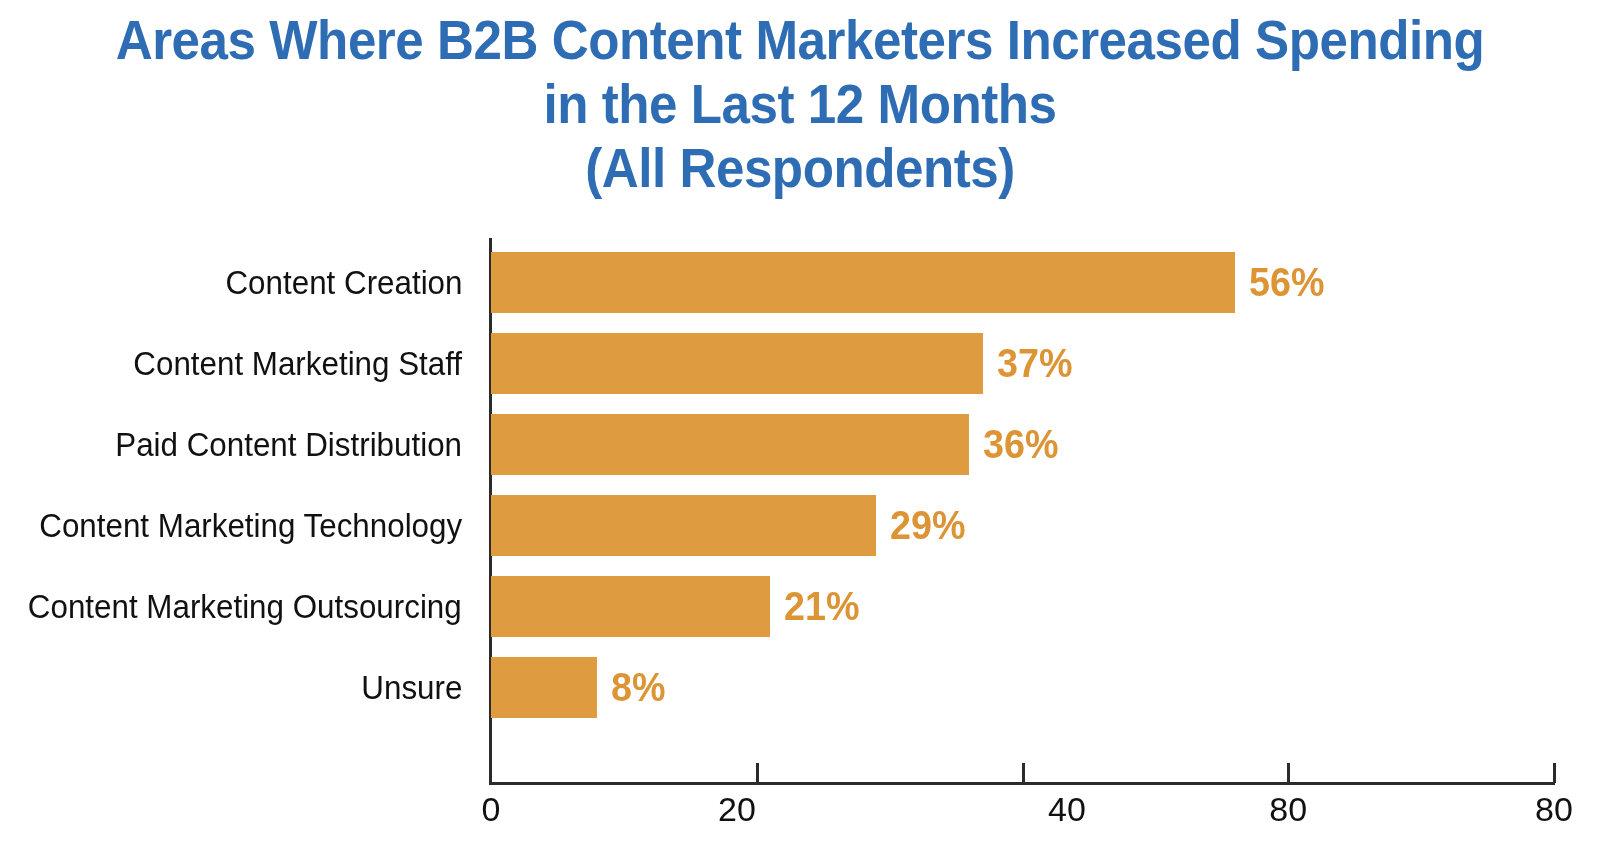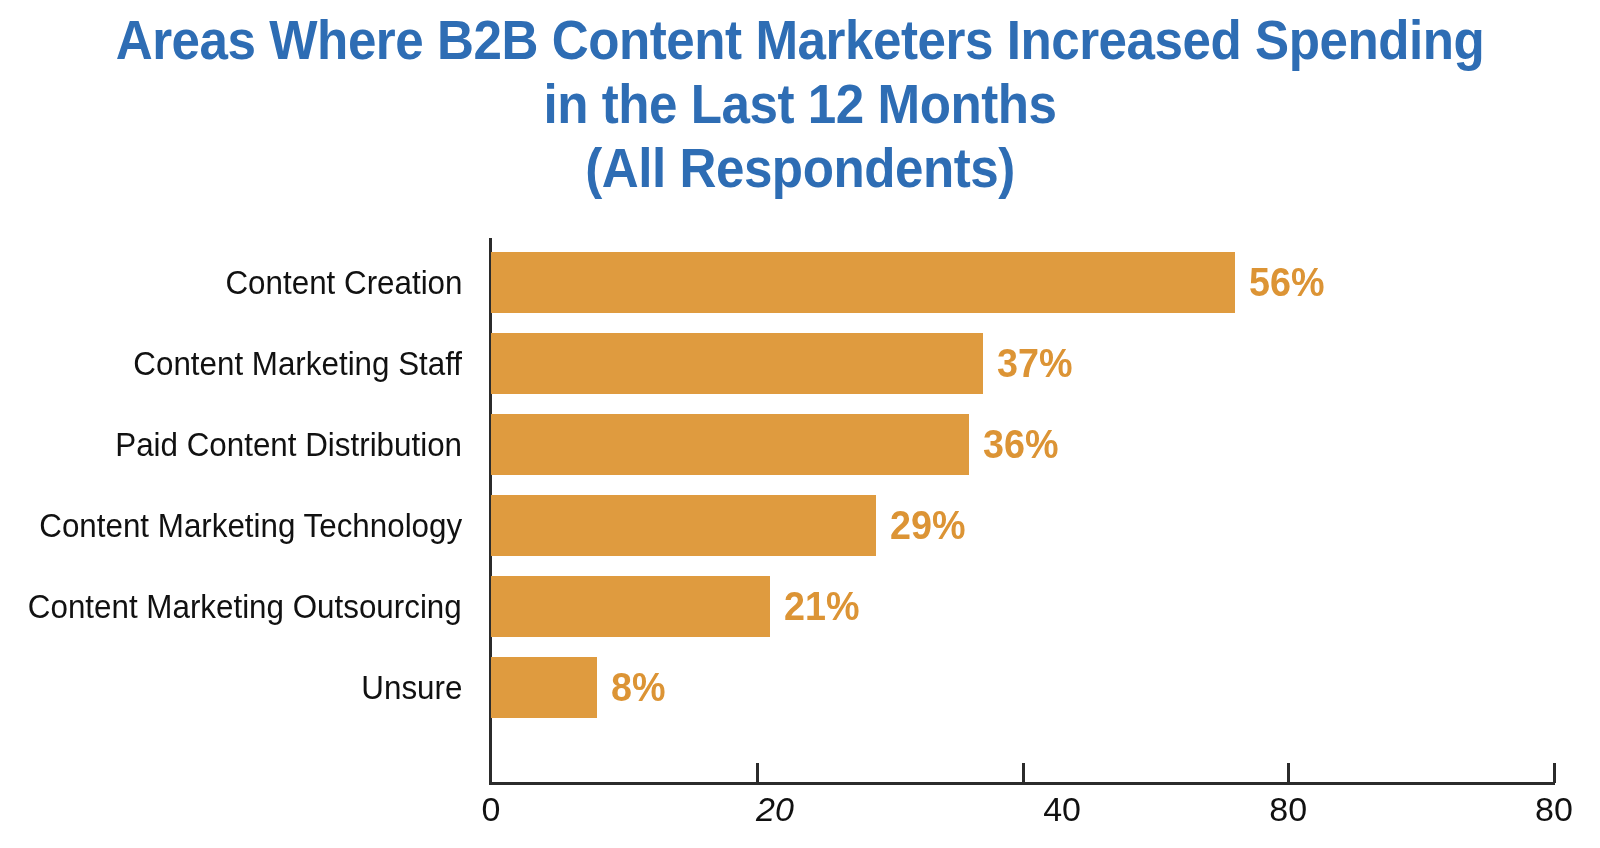--- a/index.html
+++ b/index.html
@@ -145,23 +145,23 @@
     <span class="title-line-1">Areas Where B2B Content Marketers Increased Spending</span>
     <span class="title-line-2">in the Last 12 Months</span>
     <span class="title-line-3">(All Respondents)</span>
   </div>
 
   <div class="plot-area" id="plot-area">
     <div class="axis-y-line"></div>
     <div class="axis-x-line"></div>
   <div class="tick-label" style="left: 491px;">0</div>
       <div class="tick-mark" style="left: 755.75px;"></div>
-      <div class="tick-label" style="left: 775px; font-style: italic;">20</div>
+      <div class="tick-label" style="left: 737px;">20</div>
       <div class="tick-mark" style="left: 1021.5px;"></div>
-      <div class="tick-label" style="left: 1021px; text-align: right;">40</div>
+      <div class="tick-label" style="left: 1067px;">40</div>
       <div class="tick-mark" style="left: 1287.25px;"></div>
       <div class="tick-label" style="left: 1288.25px;">80</div>
       <div class="tick-mark" style="left: 1553px;"></div>
       <div class="tick-label" style="left: 1554px;">80</div>
       <div class="bar" title="Content Creation" style="top: 252px; width: 744.1px; background: rgb(223, 155, 63);"></div>
       <div class="cat-label" style="top: 265.5px;">Content Creation</div>
       <div class="bar-value" style="left: 1249.1px; top: 261.5px; color: rgb(220, 148, 53);">56%</div>
       <div class="bar" title="Content Marketing Staff" style="top: 333px; width: 491.637px; background: rgb(223, 155, 63);"></div>
       <div class="cat-label" style="top: 346.5px;">Content Marketing Staff</div>
       <div class="bar-value" style="left: 996.638px; top: 342.5px; color: rgb(220, 148, 53);">37%</div>

